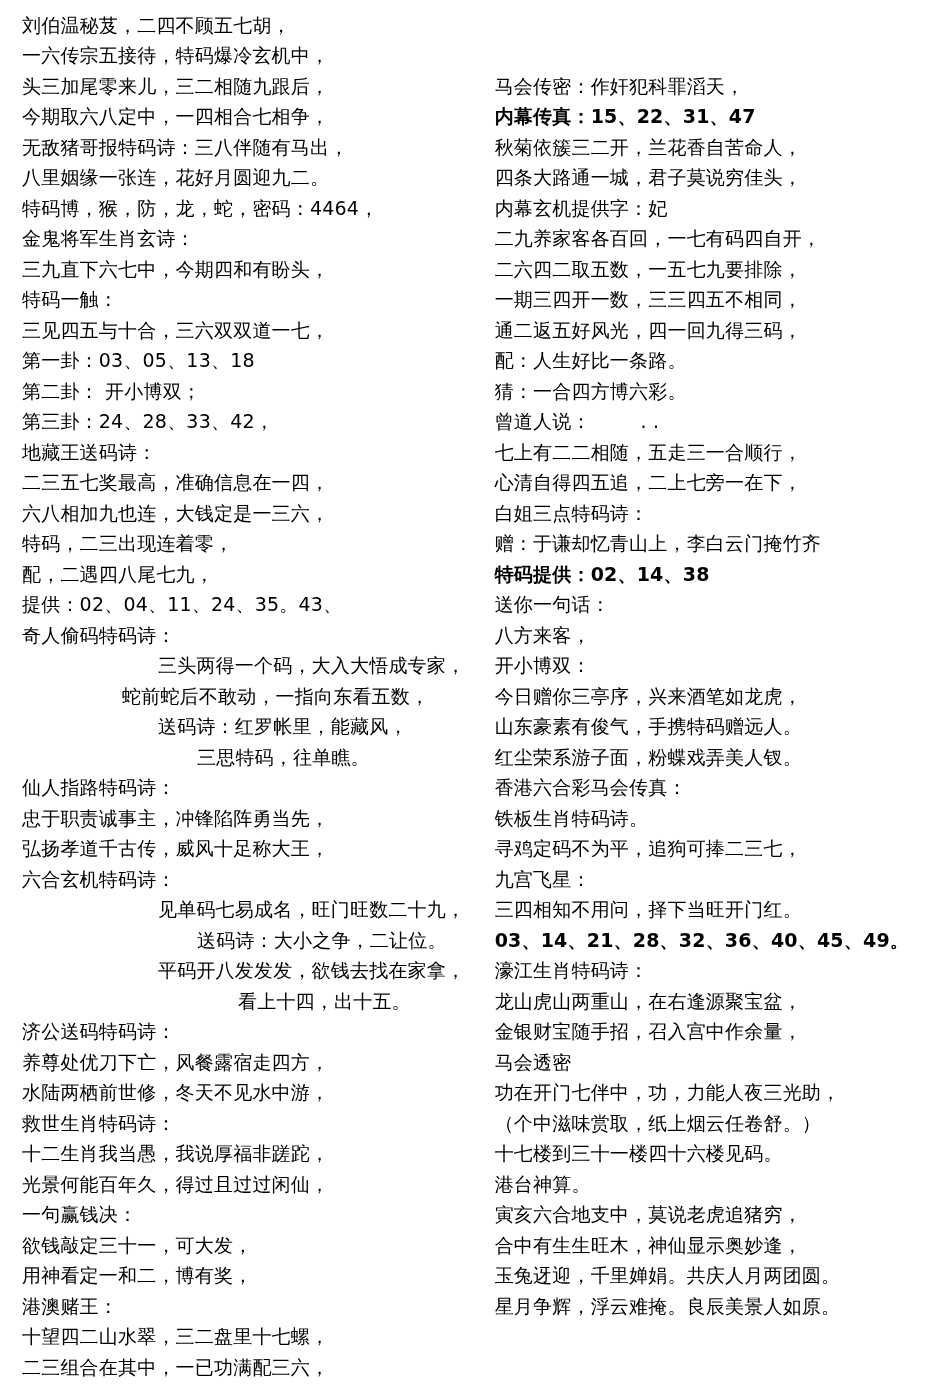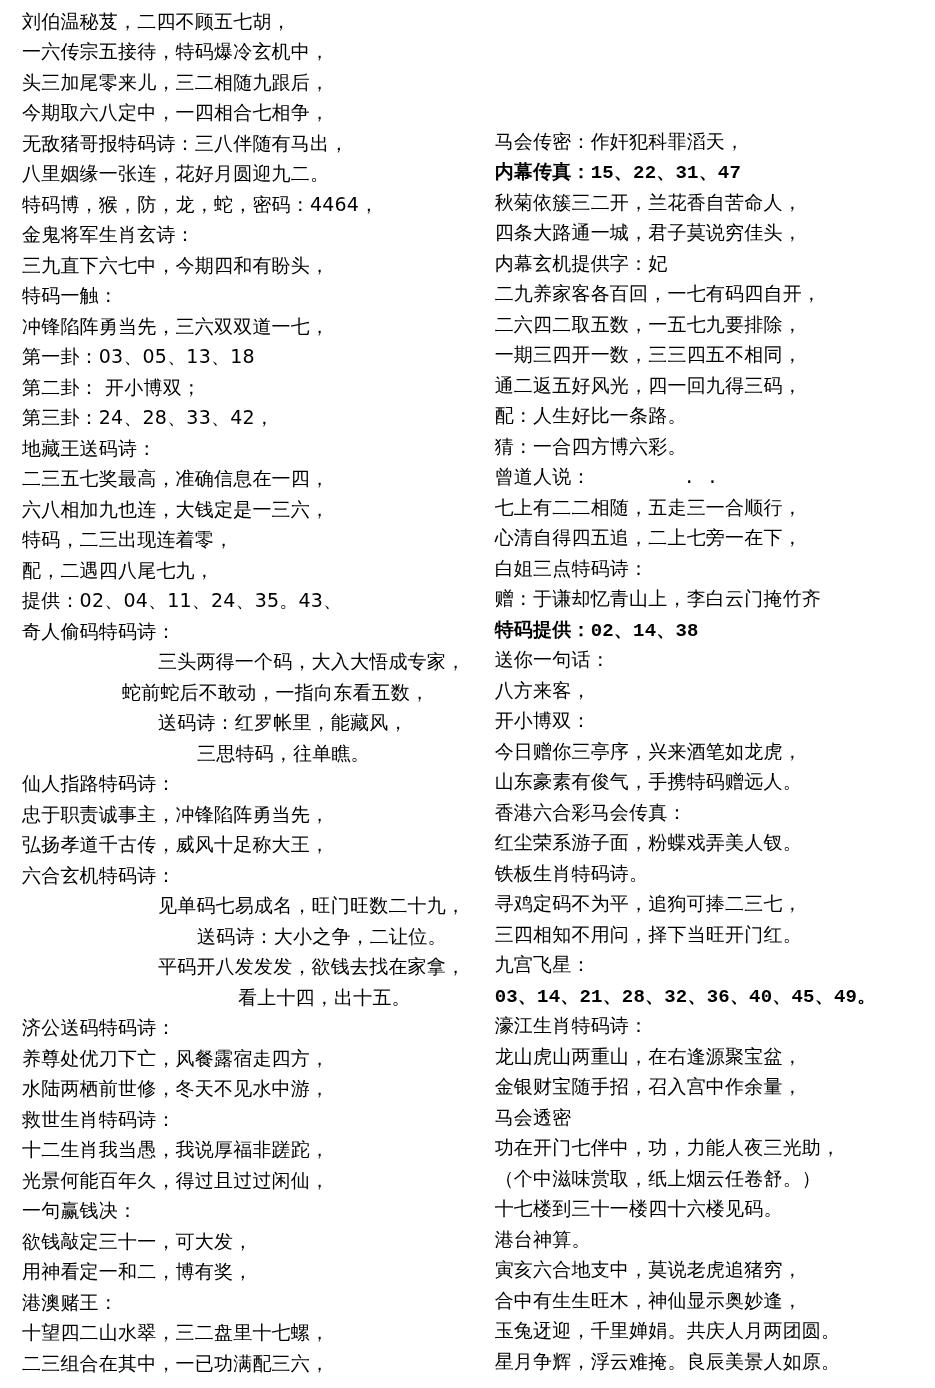--- a/index.html
+++ b/index.html
@@ -15,34 +15,33 @@
     overflow: hidden;
   }
   .page {
     position: relative;
     width: 935px;
     height: 1388px;
     box-sizing: border-box;
     padding: 14px 18px 10px 18px;
     display: flex;
     flex-direction: row;
-    align-items: flex-end;
+    align-items: center;
     gap: 0px;
   }
   .col {
     box-sizing: border-box;
   }
   .col-left {
     width: 470px;
     padding-left: 4px;
   }
   .col-right {
     width: 447px;
     padding-left: 16px;
-    font-family: Liberation Mono, monospace;
   }
   .ln {
     font-size: 19px;
     line-height: 30.5px;
     white-space: pre;
     letter-spacing: 0.2px;
     font-weight: 500;
   }
   .ln.bold {
     font-weight: 700;
@@ -60,21 +59,21 @@
       <div class="ln">刘伯温秘芨，二四不顾五七胡，</div>
       <div class="ln">一六传宗五接待，特码爆冷玄机中，</div>
       <div class="ln">头三加尾零来儿，三二相随九跟后，</div>
       <div class="ln">今期取六八定中，一四相合七相争，</div>
       <div class="ln">无敌猪哥报特码诗：三八伴随有马出，</div>
       <div class="ln">八里姻缘一张连，花好月圆迎九二。</div>
       <div class="ln">特码博，猴，防，龙，蛇，密码：4464，</div>
       <div class="ln">金鬼将军生肖玄诗：</div>
       <div class="ln">三九直下六七中，今期四和有盼头，</div>
       <div class="ln">特码一触：</div>
-      <div class="ln">冲锋陷阵勇当先，三六双双道一七，</div>
+      <div class="ln">三见四五与十合，三六双双道一七，</div>
       <div class="ln">第一卦：03、05、13、18</div>
       <div class="ln">第二卦： 开小博双；</div>
       <div class="ln">第三卦：24、28、33、42，</div>
       <div class="ln">地藏王送码诗：</div>
       <div class="ln">二三五七奖最高，准确信息在一四，</div>
       <div class="ln">六八相加九也连，大钱定是一三六，</div>
       <div class="ln">特码，二三出现连着零，</div>
       <div class="ln">配，二遇四八尾七九，</div>
       <div class="ln">提供：02、04、11、24、35。43、</div>
       <div class="ln">奇人偷码特码诗：</div>
@@ -119,26 +118,26 @@
       <div class="ln">七上有二二相随，五走三一合顺行，</div>
       <div class="ln">心清自得四五追，二上七旁一在下，</div>
       <div class="ln">白姐三点特码诗：</div>
       <div class="ln">赠：于谦却忆青山上，李白云门掩竹齐</div>
       <div class="ln bold">特码提供：02、14、38</div>
       <div class="ln">送你一句话：</div>
       <div class="ln">八方来客，</div>
       <div class="ln">开小博双：</div>
       <div class="ln">今日赠你三亭序，兴来酒笔如龙虎，</div>
       <div class="ln">山东豪素有俊气，手携特码赠远人。</div>
+      <div class="ln">红尘荣系游子面，粉蝶戏弄美人钗。</div>
       <div class="ln">香港六合彩马会传真：</div>
-      <div class="ln">红尘荣系游子面，粉蝶戏弄美人钗。</div>
       <div class="ln">铁板生肖特码诗。</div>
       <div class="ln">寻鸡定码不为平，追狗可捧二三七，</div>
+      <div class="ln">九宫飞星：</div>
       <div class="ln">三四相知不用问，择下当旺开门红。</div>
-      <div class="ln">九宫飞星：</div>
       <div class="ln bold">03、14、21、28、32、36、40、45、49。</div>
       <div class="ln">濠江生肖特码诗：</div>
       <div class="ln">龙山虎山两重山，在右逢源聚宝盆，</div>
       <div class="ln">金银财宝随手招，召入宫中作余量，</div>
       <div class="ln">马会透密</div>
       <div class="ln">功在开门七伴中，功，力能人夜三光助，</div>
       <div class="ln">（个中滋味赏取，纸上烟云任卷舒。）</div>
       <div class="ln">十七楼到三十一楼四十六楼见码。</div>
       <div class="ln">港台神算。</div>
       <div class="ln">寅亥六合地支中，莫说老虎追猪穷，</div>

